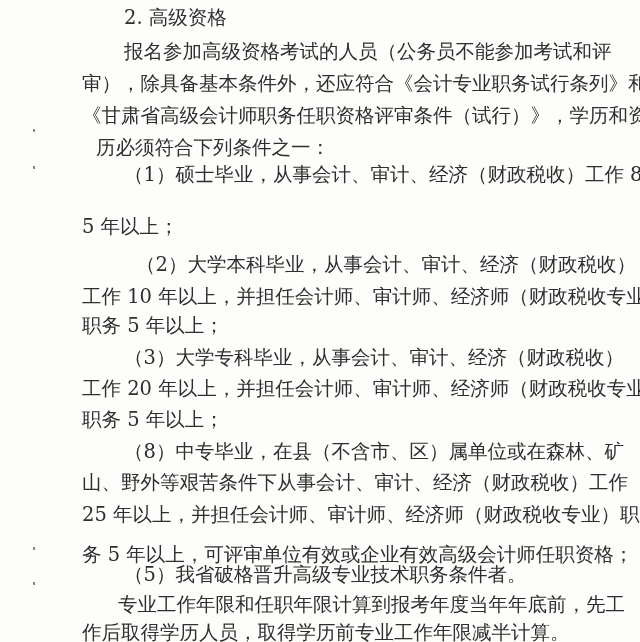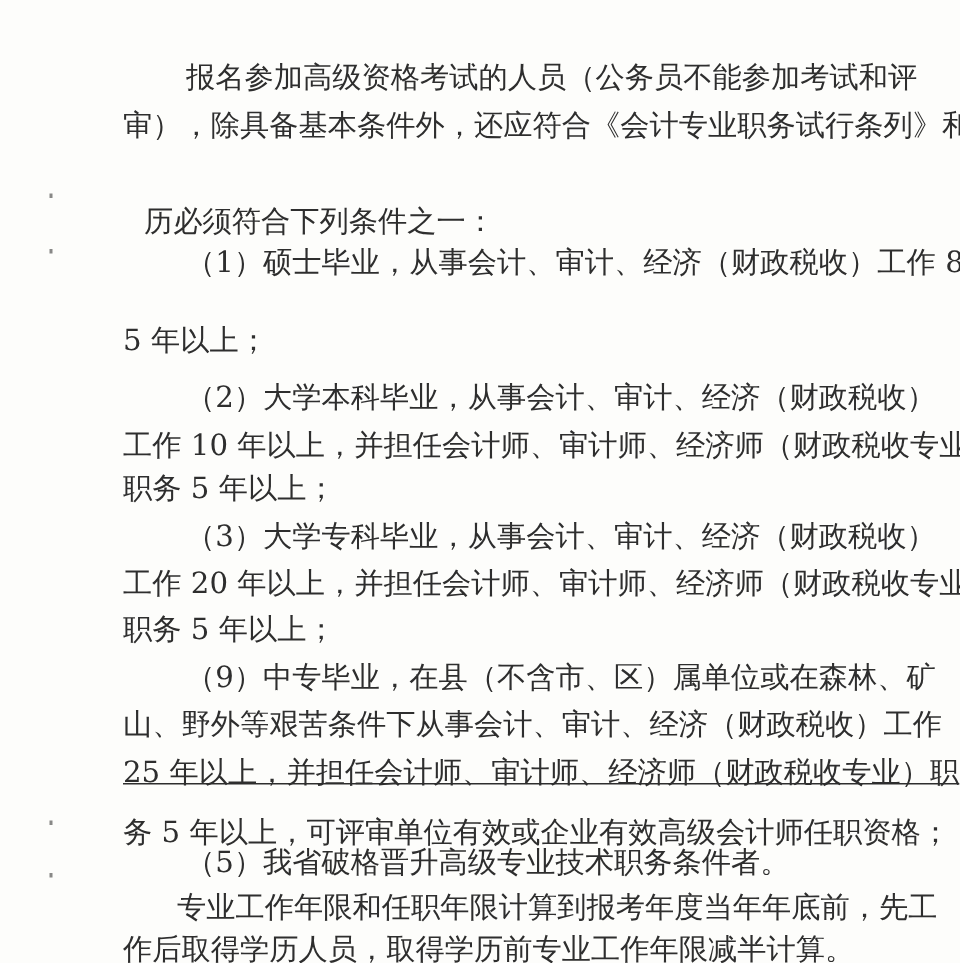--- a/index.html
+++ b/index.html
@@ -27,39 +27,41 @@
   .line.last { text-align-last: left; }
   .mark {
     position: absolute; width: 2px; height: 3px; background: #555; opacity: 0.7;
   }
 </style>
 </head>
 <body>
 
 <div class="page">
 
+  <div class="line indent last" style="left:124px; top:3px;">2. 高级资格</div>
 
   <div class="line indent" style="top:37px;">报名参加高级资格考试的人员（公务员不能参加考试和评</div>
   <div class="line" style="top:69px;">审），除具备基本条件外，还应符合《会计专业职务试行条列》和</div>
+  <div class="line" style="top:101px;">《甘肃省高级会计师职务任职资格评审条件（试行）》，学历和资</div>
   <div class="line last" style="top:133px;margin-left:14px;">历必须符合下列条件之一：</div>
 
   <div class="line indent" style="top:160px;">（1）硕士毕业，从事会计、审计、经济（财政税收）工作 8</div>
   <div class="line last" style="top:212px;">5 年以上；</div>
 
-  <div class="line indent" style="top:250px;">（2）大学本科毕业，从事会计、审计、经济（财政税收）</div>
+  <div class="line indent" style="top:250px;margin-left:12px;">（2）大学本科毕业，从事会计、审计、经济（财政税收）</div>
   <div class="line" style="top:282px;">工作 10 年以上，并担任会计师、审计师、经济师（财政税收专业）</div>
   <div class="line last" style="top:311px;">职务 5 年以上；</div>
 
   <div class="line indent" style="top:343px;">（3）大学专科毕业，从事会计、审计、经济（财政税收）</div>
   <div class="line" style="top:374px;">工作 20 年以上，并担任会计师、审计师、经济师（财政税收专业）</div>
   <div class="line last" style="top:405px;">职务 5 年以上；</div>
 
-  <div class="line indent" style="top:437px;">（9）中专毕业，在县（不含市、区）属单位或在森林、矿</div>
+  <div class="line indent" style="top:437px;">（8）中专毕业，在县（不含市、区）属单位或在森林、矿</div>
   <div class="line" style="top:468px;">山、野外等艰苦条件下从事会计、审计、经济（财政税收）工作</div>
-  <div class="line" style="top:500px;text-decoration:underline;">25 年以上，并担任会计师、审计师、经济师（财政税收专业）职</div>
+  <div class="line" style="top:500px;">25 年以上，并担任会计师、审计师、经济师（财政税收专业）职</div>
   <div class="line" style="top:530px;margin-top:10px;">务 5 年以上，可评审单位有效或企业有效高级会计师任职资格；</div>
 
   <div class="line indent last" style="top:560px;">（5）我省破格晋升高级专业技术职务条件者。</div>
 
   <div class="line indent" style="left:118px; width:442px; top:590px;">专业工作年限和任职年限计算到报考年度当年年底前，先工</div>
   <div class="line last" style="top:618px;">作后取得学历人员，取得学历前专业工作年限减半计算。</div>
 
   <div class="mark" style="left:33px; top:129px;"></div>
   <div class="mark" style="left:33px; top:166px;"></div>
   <div class="mark" style="left:33px; top:547px;"></div>

